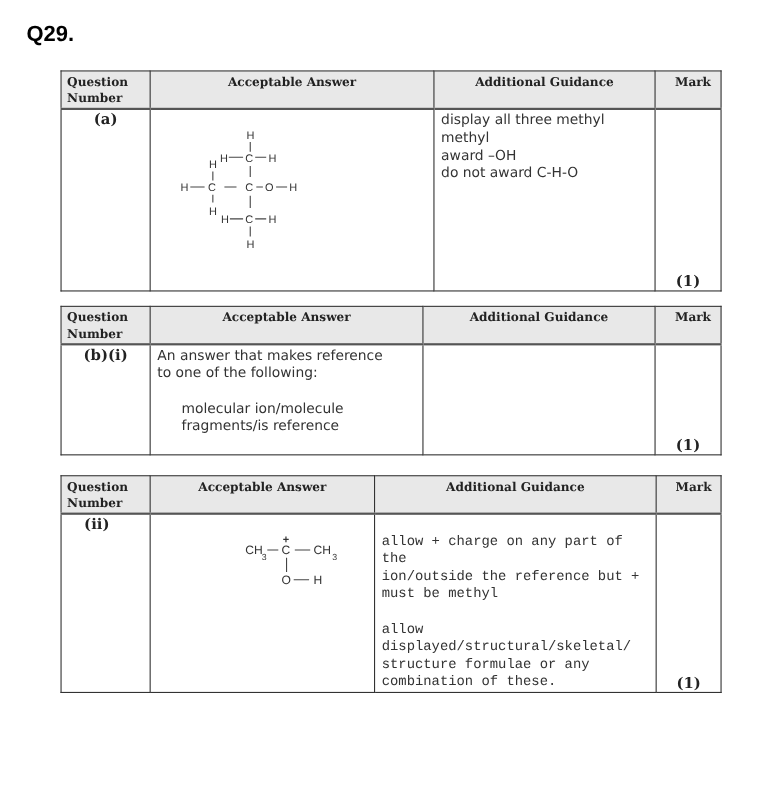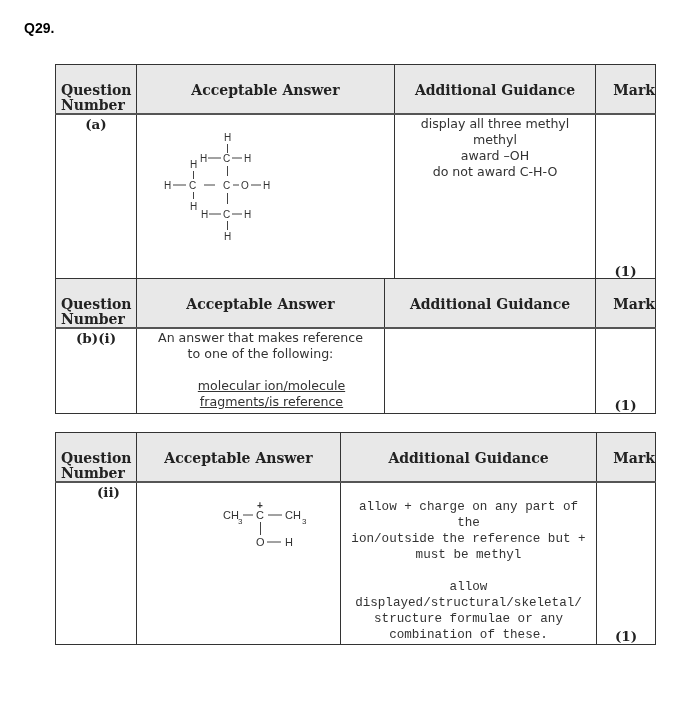--- a/index.html
+++ b/index.html
@@ -1,28 +1,28 @@
 <!DOCTYPE html>
 <html><head>
   <meta charset="utf-8">
   <style>
     html, body { margin: 0; padding: 0; background: #ffffff; }
     body { width: 700px; height: 724px; position: relative; overflow: hidden; font-family: "DejaVu Sans", sans-serif; color: #222; }
-    .qtitle { position: absolute; left: 24px; top: 20px; font-family: "Liberation Sans", sans-serif; font-weight: bold; font-size: 14px; color: #000; }
+    .qtitle { position: absolute; left: 24px; top: 20px; font-family: "Liberation Sans", sans-serif; font-weight: bold; font-size: 20px; color: #000; }
     table.ms { position: absolute; border-collapse: collapse; table-layout: fixed; }
     table.ms td, table.ms th { border: 1px solid #333; padding: 0; vertical-align: top; }
-    table.ms th { background: #e8e8e8; font-family: "DejaVu Serif", serif; font-weight: bold; font-size: 14px; color: #222; text-align: center; line-height: 15px; padding-top: 18px; border-bottom: 2px solid #555; }
+    table.ms th { background: #e8e8e8; font-family: "DejaVu Serif", serif; font-weight: bold; font-size: 11px; color: #222; text-align: center; line-height: 15px; padding-top: 2px; border-bottom: 2px solid #555; }
     table.ms th.qn { text-align: left; padding-left: 5px; }
-    table.ms th.mk { text-align: right; padding-left: 9px; }
+    table.ms th.mk { text-align: center; padding-left: 9px; }
     .qnum { font-family: "DejaVu Serif", serif; font-weight: bold; font-size: 13.5px; color: #222; text-align: center; padding-top: 1px; }
-    .cell-text { font-size: 12.6px; line-height: 16px; color: #333; padding: 1px 6px; text-align: center; }
+    .cell-text { font-size: 12.6px; line-height: 16px; color: #333; padding: 1px 6px; }
     .mark-cell { position: relative; }
     .mark-val { position: absolute; bottom: 0; left: 0; right: 0; text-align: center; font-family: "DejaVu Serif", serif; font-weight: bold; font-size: 13.5px; color: #222; line-height: 16px; }
     .struct { font-family: "Liberation Sans", sans-serif; font-size: 9.5px; color: #333; }
-    .indent { padding-left: 22px; text-decoration: underline; }
+    .indent { padding-left: 22px; }
     .gap { height: 16px; }
   </style>
 </head>
 <body>
 
 <div class="qtitle">Q29.</div>
 
 <table class="ms" style="left:55px; top:64px; width:600px; height:198px;">
   <colgroup>
       <col style="width:81px">
@@ -139,21 +139,21 @@
     </colgroup>
   <tbody>
       <tr style="height:34px">
     <th class="qn"><span>Question</span><br><span>Number</span></th>
     <th>Acceptable Answer</th>
     <th>Additional Guidance</th>
     <th class="mk">Mark</th>
   </tr>
   <tr>
     <td>
-          <div class="qnum" style="text-align:right; padding-right:16px;">(ii)</div>
+          <div class="qnum" style="padding-right:16px;">(ii)</div>
         </td>
     <td>
       <svg width="204" height="80">
         <g font-family="Liberation Sans, sans-serif" font-size="11" fill="#333">
           <text x="86" y="36"><tspan>CH</tspan></text>
           <text x="101" y="41" font-size="8">3</text>
           <line x1="106" y1="32" x2="116" y2="32" stroke="#444" stroke-width="1"></line>
           <text x="120" y="26" font-size="10" font-weight="bold">+</text>
           <text x="119" y="36">C</text>
           <line x1="131" y1="32" x2="145" y2="32" stroke="#444" stroke-width="1"></line>

